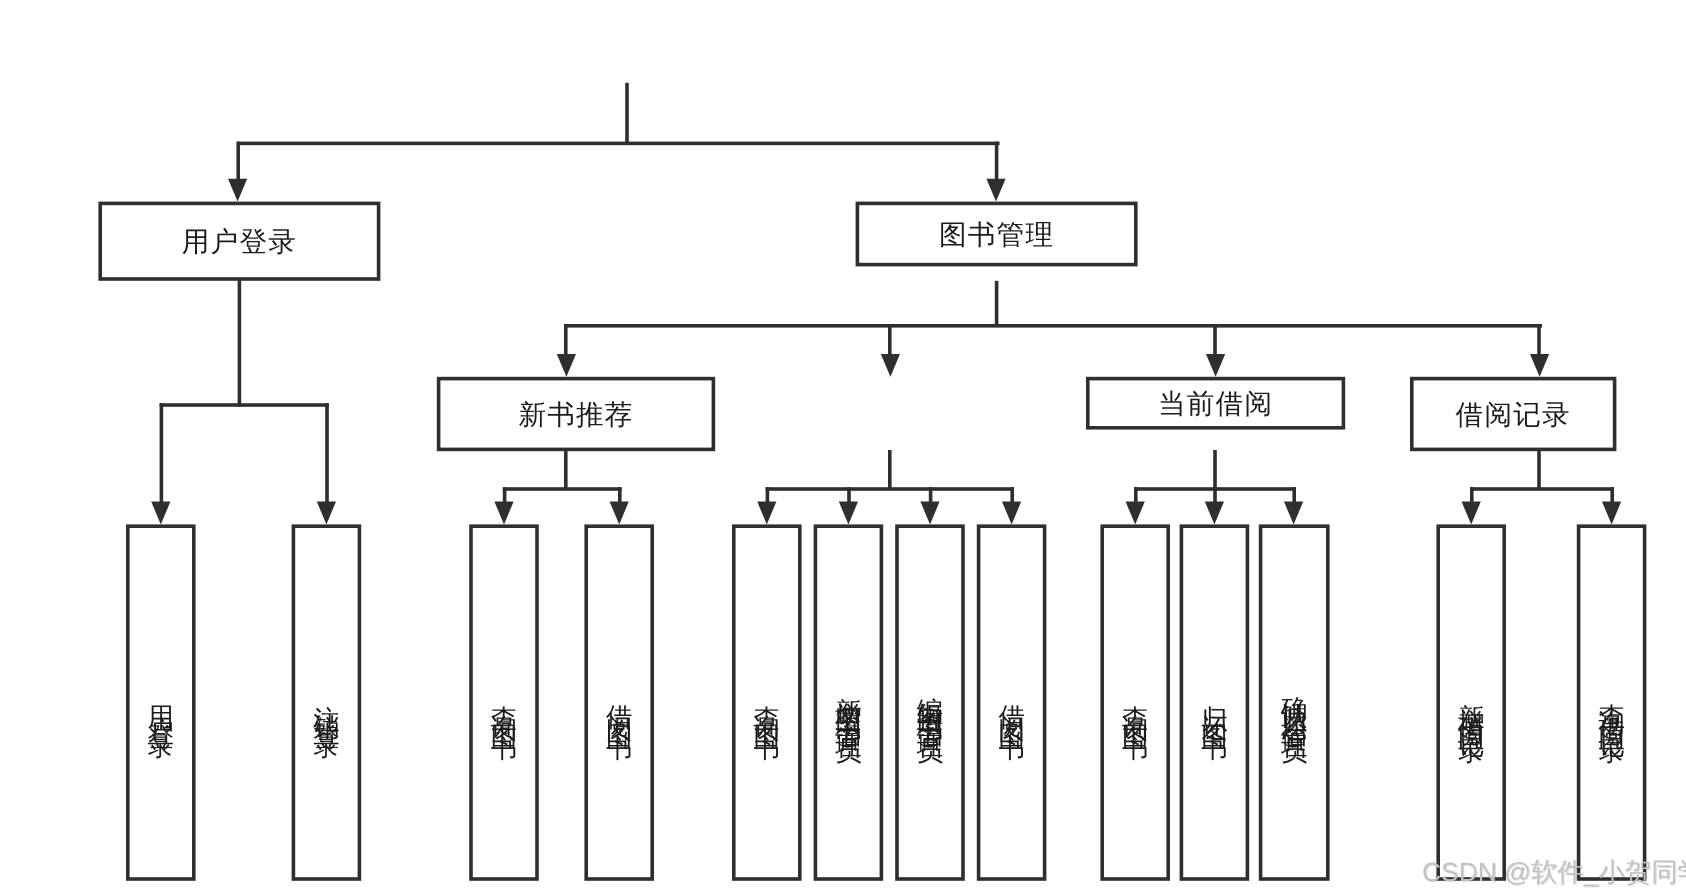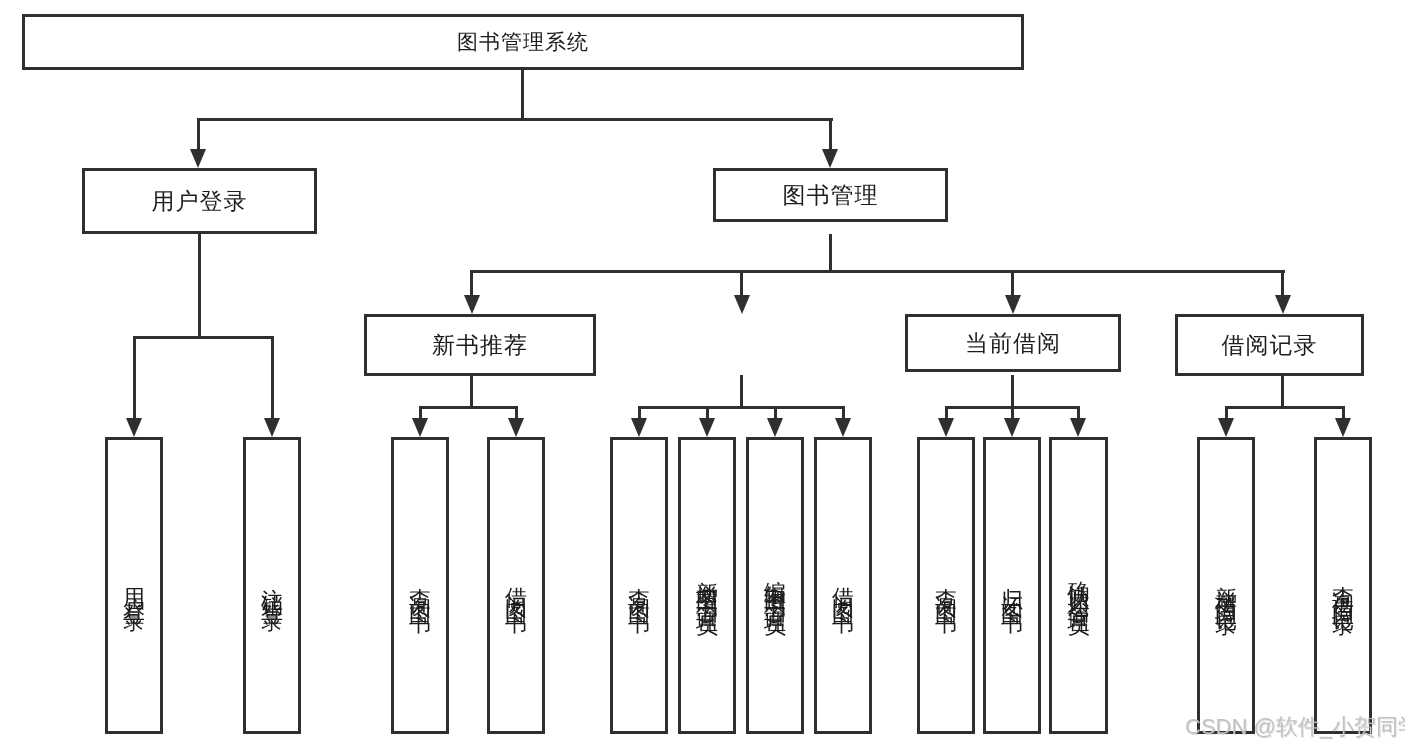--- a/index.html
+++ b/index.html
@@ -45,23 +45,20 @@
     color:#c3c3c3;
     white-space:nowrap;
     text-shadow:1px 1px 0 rgba(120,120,120,0.25);
   }
 </style>
 </head>
 <body>
 
 <div id="stage">
 
-  <div class="box" style="left:22px;top:14px;width:1002px;height:56px;">
-    <span class="rootlabel">图书管理系统</span>
-  </div>
 
   <div class="line" style="left:521px;top:69px;width:3px;height:51px;"></div>
   <div class="line" style="left:198px;top:118px;width:635px;height:3px;"></div>
   <div class="line" style="left:197px;top:118px;width:3px;height:36px;"></div>
   <div class="arrow" style="left:190px;top:149px;"></div>
   <div class="line" style="left:829px;top:118px;width:3px;height:36px;"></div>
   <div class="arrow" style="left:822px;top:149px;"></div>
 
   <div class="box" style="left:82px;top:168px;width:235px;height:66px;">
     <span class="hlabel">用户登录</span>
@@ -91,24 +88,24 @@
   <div class="line" style="left:740px;top:270px;width:3px;height:30px;"></div>
   <div class="arrow" style="left:734px;top:295px;"></div>
   <div class="line" style="left:1011px;top:270px;width:3px;height:30px;"></div>
   <div class="arrow" style="left:1005px;top:295px;"></div>
   <div class="line" style="left:1281px;top:270px;width:3px;height:30px;"></div>
   <div class="arrow" style="left:1275px;top:295px;"></div>
 
   <div class="box" style="left:364px;top:314px;width:232px;height:62px;">
     <span class="hlabel">新书推荐</span>
   </div>
-  <div class="box" style="left:905px;top:314px;width:216px;height:58px;">
+  <div class="box" style="left:905px;top:314px;width:216px;height:44px;">
     <span class="hlabel">当前借阅</span>
   </div>
-  <div class="box" style="left:1175px;top:314px;width:189px;height:62px;">
+  <div class="box" style="left:1175px;top:314px;width:172px;height:62px;">
     <span class="hlabel">借阅记录</span>
   </div>
 
   <div class="line" style="left:470px;top:375px;width:3px;height:33px;"></div>
   <div class="line" style="left:419px;top:406px;width:99px;height:3px;"></div>
   <div class="line" style="left:419px;top:406px;width:3px;height:16px;"></div>
   <div class="arrow" style="left:412px;top:418px;"></div>
   <div class="line" style="left:515px;top:406px;width:3px;height:16px;"></div>
   <div class="arrow" style="left:508px;top:418px;"></div>
 

